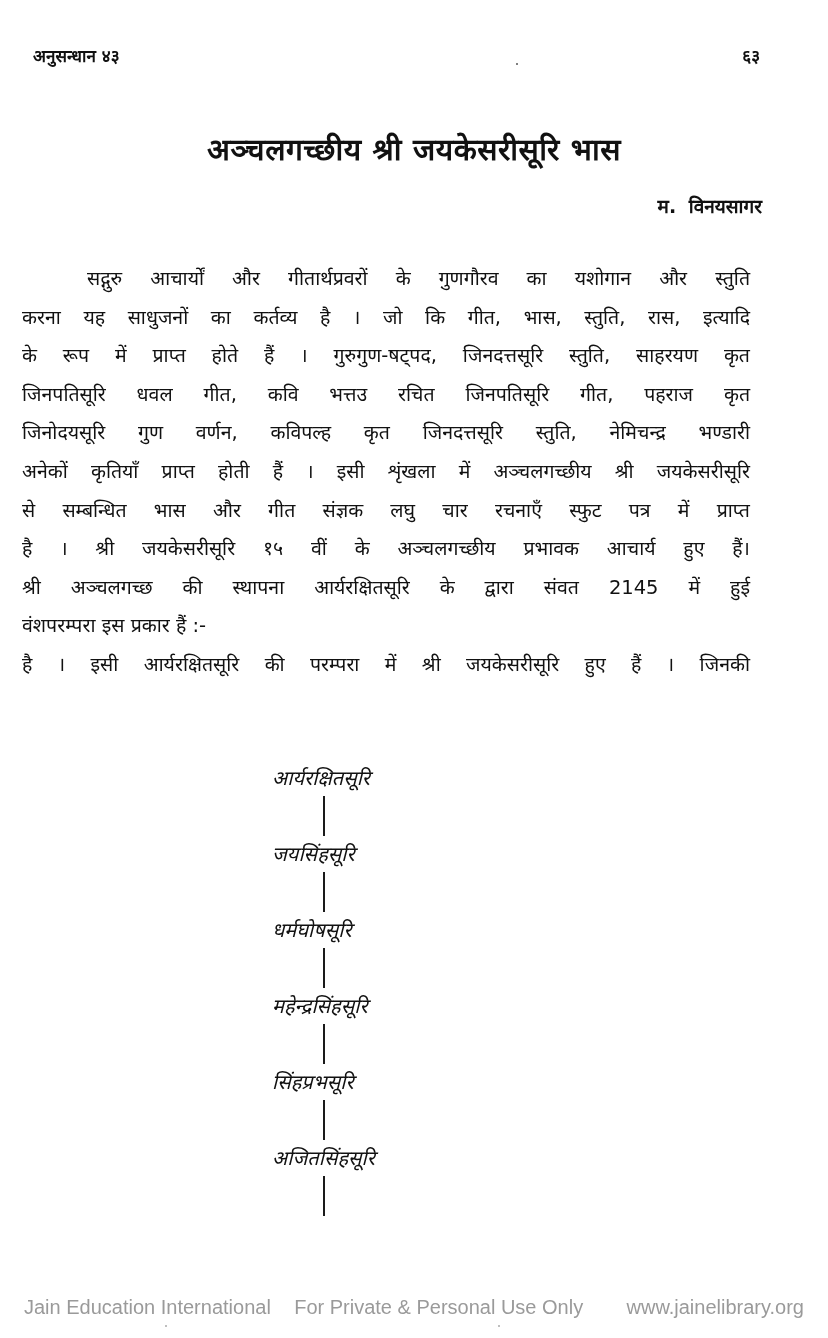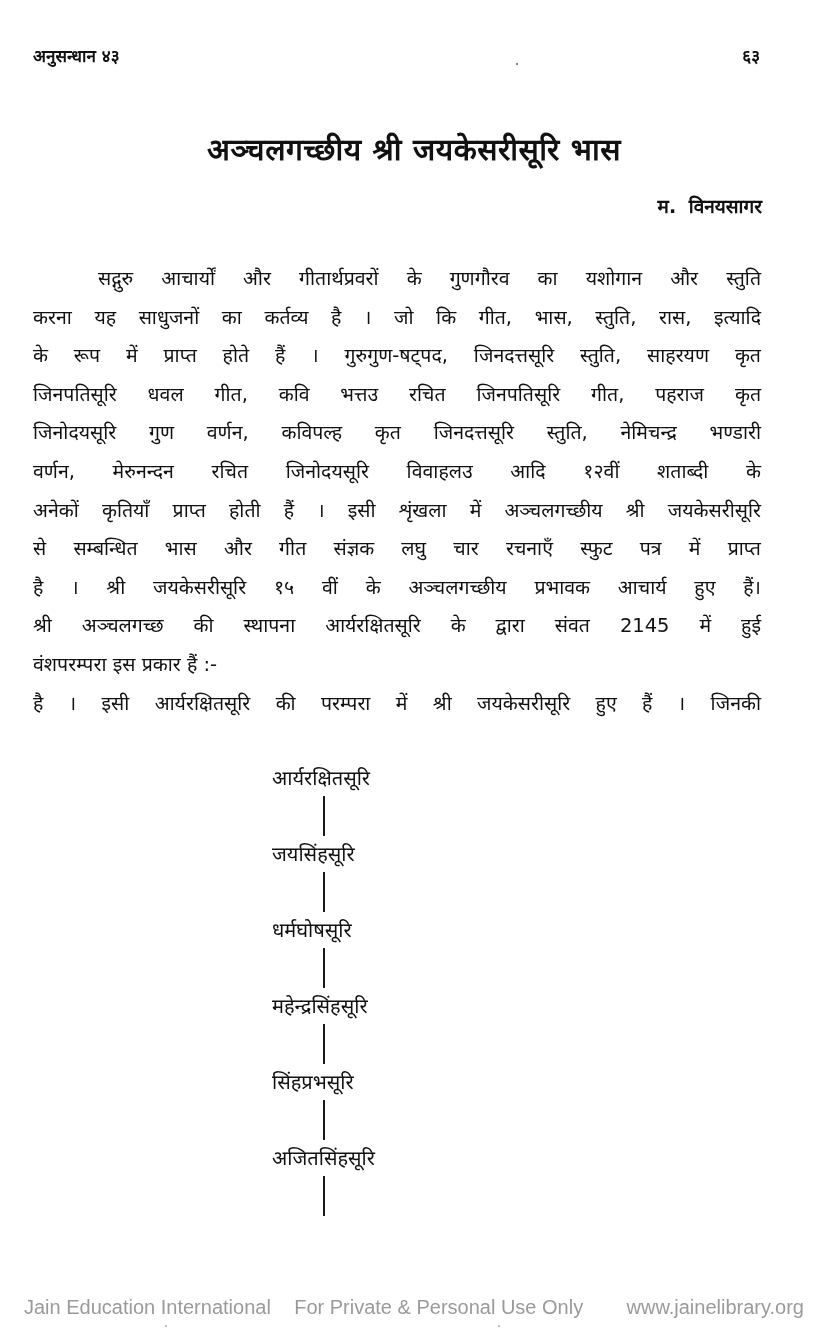--- a/index.html
+++ b/index.html
@@ -52,21 +52,21 @@
     top: 193px;
     right: 66px;
     font-family: "DejaVu Sans", sans-serif;
     font-weight: bold;
     font-size: 19px;
     word-spacing: 6px;
   }
   .body-text {
     position: absolute;
     top: 260px;
-    left: 33px;
+    left: 22px;
     width: 728px;
     font-family: "DejaVu Sans", sans-serif;
     font-size: 19.5px;
     line-height: 38.6px;
     text-align: justify;
     margin: 0;
   }
   .body-text .line {
     display: block;
     text-align: justify;
@@ -82,20 +82,21 @@
     top: 760px;
     left: 272px;
     width: 150px;
     font-family: "DejaVu Sans", sans-serif;
     font-size: 20px;
   }
   .lineage .node {
     height: 36px;
     line-height: 36px;
     white-space: nowrap;
+    font-style: italic;
   }
   .lineage .connector {
     width: 2px;
     height: 40px;
     background: #1a1a1a;
     margin-left: 51px;
   }
   .footer {
     position: absolute;
     top: 1296px;
@@ -122,21 +123,20 @@
 <h1 class="title">अञ्चलगच्छीय श्री जयकेसरीसूरि भास</h1>
 
 <div class="author">म. विनयसागर</div>
 
 <div class="body-text">
   <span class="line indent">सद्गुरु आचार्यों और गीतार्थप्रवरों के गुणगौरव का यशोगान और स्तुति</span>
   <span class="line">करना यह साधुजनों का कर्तव्य है । जो कि गीत, भास, स्तुति, रास, इत्यादि</span>
   <span class="line">के रूप में प्राप्त होते हैं । गुरुगुण-षट्पद, जिनदत्तसूरि स्तुति, साहरयण कृत</span>
   <span class="line">जिनपतिसूरि धवल गीत, कवि भत्तउ रचित जिनपतिसूरि गीत, पहराज कृत</span>
   <span class="line">जिनोदयसूरि गुण वर्णन, कविपल्ह कृत जिनदत्तसूरि स्तुति, नेमिचन्द्र भण्डारी</span>
-  <span class="line">वर्णन, मेरुनन्दन रचित जिनोदयसूरि विवाहलउ आदि १२वीं शताब्दी के</span>
   <span class="line">अनेकों कृतियाँ प्राप्त होती हैं । इसी शृंखला में अञ्चलगच्छीय श्री जयकेसरीसूरि</span>
   <span class="line">से सम्बन्धित भास और गीत संज्ञक लघु चार रचनाएँ स्फुट पत्र में प्राप्त</span>
   <span class="line">है । श्री जयकेसरीसूरि १५ वीं के अञ्चलगच्छीय प्रभावक आचार्य हुए हैं।</span>
   <span class="line">श्री अञ्चलगच्छ की स्थापना आर्यरक्षितसूरि के द्वारा संवत 2145 में हुई</span>
   <span class="line last">वंशपरम्परा इस प्रकार हैं :-</span>
   <span class="line">है । इसी आर्यरक्षितसूरि की परम्परा में श्री जयकेसरीसूरि हुए हैं । जिनकी</span>
 </div>
 
 <div class="lineage">
   <div class="node">आर्यरक्षितसूरि</div>

